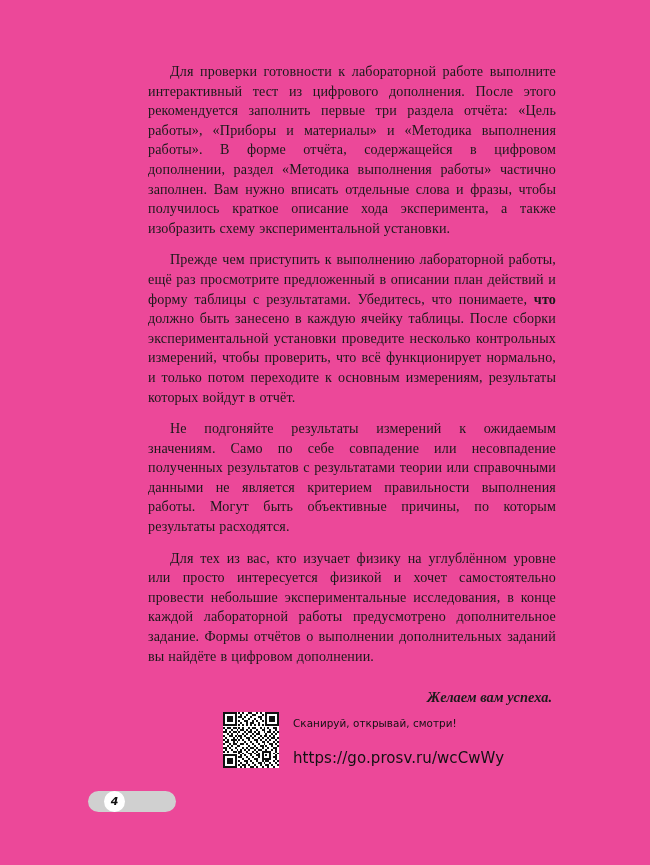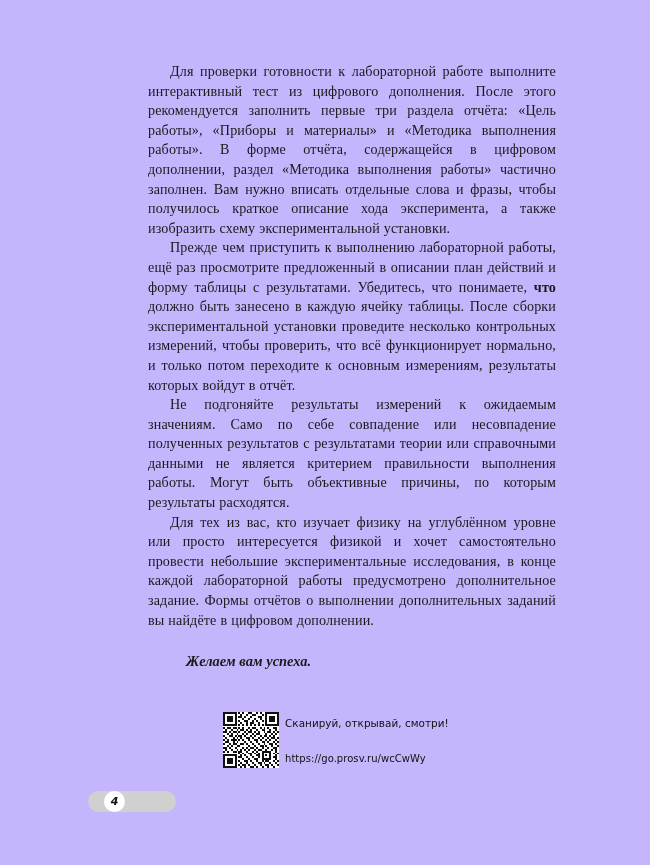--- a/index.html
+++ b/index.html
@@ -12,21 +12,21 @@
     height: 865px;
     position: relative;
     font-family: "Liberation Serif", "DejaVu Serif", serif;
     color: #1a1a1a;
     overflow: hidden;
   }
 
   .page {
     position: absolute;
     inset: 0;
-    background: #c4b5fd;
+    background: #ec4899;
     text-decoration: underline;
   }
 
   .text-column {
     position: absolute;
     left: 148px;
     top: 62px;
     width: 408px;
   }
 
@@ -36,46 +36,46 @@
     text-align: justify;
     font-size: 14.1px;
     line-height: 19.6px;
     letter-spacing: 0.01em;
     hyphens: auto;
     -webkit-hyphens: auto;
     word-spacing: 0.02em;
   }
 
   p.para + p.para {
-    margin-top: 0;
+    margin-top: 12px;
   }
 
   b.strong {
     font-weight: bold;
   }
 
   .closing {
-    margin: 16px;
+    margin: 4px;
     margin-top: 22px;
     text-indent: 22px;
     font-size: 14.4px;
     line-height: 19.6px;
     font-weight: bold;
     font-style: italic;
-    text-align: left;
+    text-align: right;
   }
 
   
   .qr-block {
     position: absolute;
     left: 223px;
     top: 712px;
     display: flex;
     align-items: center;
-    gap: 6px;
+    gap: 14px;
   }
 
   .qr-code {
     width: 56px;
     height: 56px;
     flex: 0 0 56px;
     background: #ffffff;
   }
 
   .qr-caption {
@@ -83,21 +83,21 @@
     color: #111111;
     padding-top: 2px;
   }
   .qr-caption .line1 {
     font-size: 10.4px;
     line-height: 15px;
     letter-spacing: 0.005em;
     white-space: nowrap;
   }
   .qr-caption .line2 {
-    font-size: 10px;
+    font-size: 15px;
     line-height: 15px;
     letter-spacing: 0.005em;
     white-space: nowrap;
     margin-top: 20px;
   }
 
   
   .page-number {
     position: absolute;
     left: 88px;

